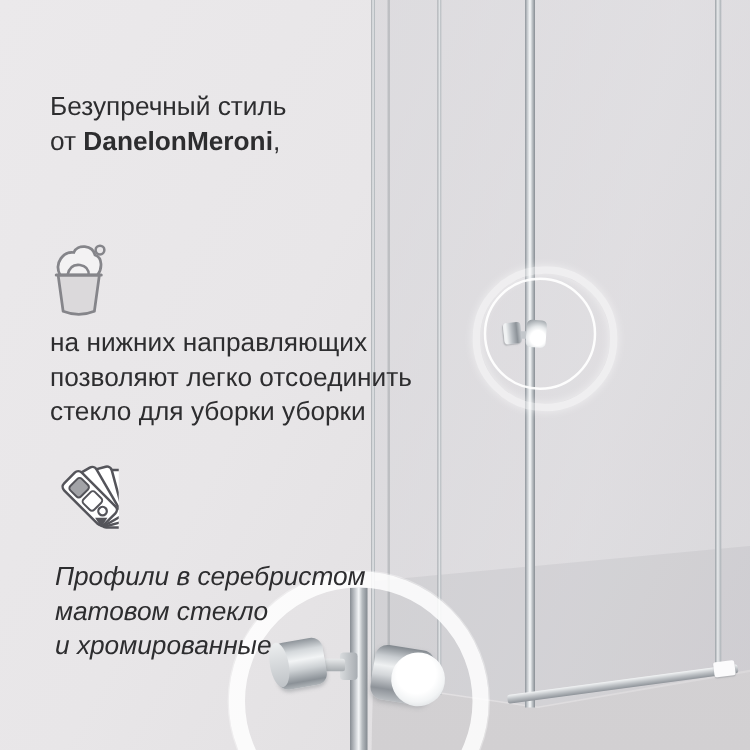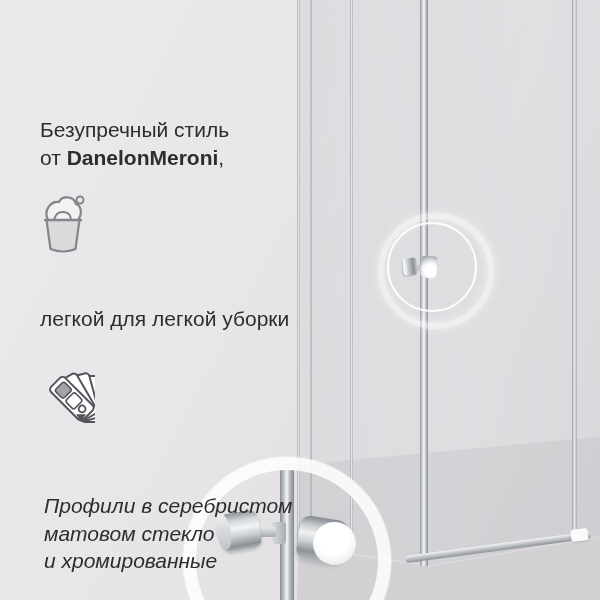--- a/index.html
+++ b/index.html
@@ -66,21 +66,21 @@
     transform:rotate(-10deg);
     background:linear-gradient(to bottom,#eceeef,#bfc3c7);}
   .mag-knob-right{position:absolute;left:102px;top:48px;width:48px;height:44px;border-radius:10px;
     transform:rotate(9deg);
     background:linear-gradient(to bottom,#82888e 0%,#c8ccd0 20%,#eff1f2 38%,#d3d6d9 55%,#8e9399 80%,#b9bdc1 100%);
     box-shadow:0 2px 4px rgba(110,115,120,.35);}
   .mag-knob-right-face{position:absolute;left:117px;top:52px;width:43px;height:43px;border-radius:50%;
     transform:rotate(9deg);
     background:radial-gradient(circle at 45% 40%,#ffffff 0 45%,#f2f4f5 65%,#d9dcdf 85%,#c3c7ca 100%);}
   
-  .tb{position:absolute;color:#2d2d2f;font-size:21px;line-height:27.5px;white-space:nowrap;z-index:5;margin-top:44px;}
+  .tb{position:absolute;color:#2d2d2f;font-size:21px;line-height:27.5px;white-space:nowrap;z-index:5;}
   .t1{left:40px;top:72px;}
   .t2{left:40px;top:261px;}
   .t3{left:44px;top:448px;font-style:italic;}
   .brand{font-weight:700;text-align:center;}
   .icon-wrap{position:absolute;z-index:5;}
   .icon-bucket{left:37px;top:191px;}
   .icon-swatches{left:33px;top:372px;}
 </style>
 </head>
 <body>
@@ -125,21 +125,23 @@
     <svg width="52" height="66" viewBox="0 0 52 66" fill="none">
       <circle cx="43" cy="9" r="3.5" stroke="#85858a" stroke-width="2" fill="none"></circle>
       <path d="M11 29 C6 19 14 10 22 11 C25 4 37 5 39 13 C45 15 45 24 41 29" fill="#f3f2f3" stroke="#85858a" stroke-width="2.2" stroke-linecap="round"></path>
       <path d="M17 29 q2 -9 10 -8 q7 1 7 8" fill="none" stroke="#85858a" stroke-width="2" stroke-linecap="round"></path>
       <path d="M9.5 29 L13.5 58 q12.5 5 25 0 L42.5 29 Z" fill="#dbd9db" stroke="#85858a" stroke-width="2.2" stroke-linejoin="round"></path>
       <line x1="8" y1="29" x2="44" y2="29" stroke="#85858a" stroke-width="2.4" stroke-linecap="round"></line>
     </svg>
   </div>
 
   <div class="tb t2">
-    <div>легкой для легкой уборки</div>
+    <div>на нижних направляющих</div>
+    <div>позволяют легко отсоединить</div>
+    <div>стекло для уборки уборки</div>
   </div>
 
   <div class="icon-wrap icon-swatches">
     <svg width="62" height="64" viewBox="0 0 62 64" fill="none">
       <g transform="translate(48,50)">
         <g transform="rotate(90)">
           <rect x="-46" y="-20" width="46" height="20" rx="4" fill="#ffffff" stroke="#54545a" stroke-width="2"></rect>
         </g>
         <g transform="rotate(75)">
           <rect x="-46" y="-20" width="46" height="20" rx="4" fill="#ffffff" stroke="#54545a" stroke-width="2"></rect>

